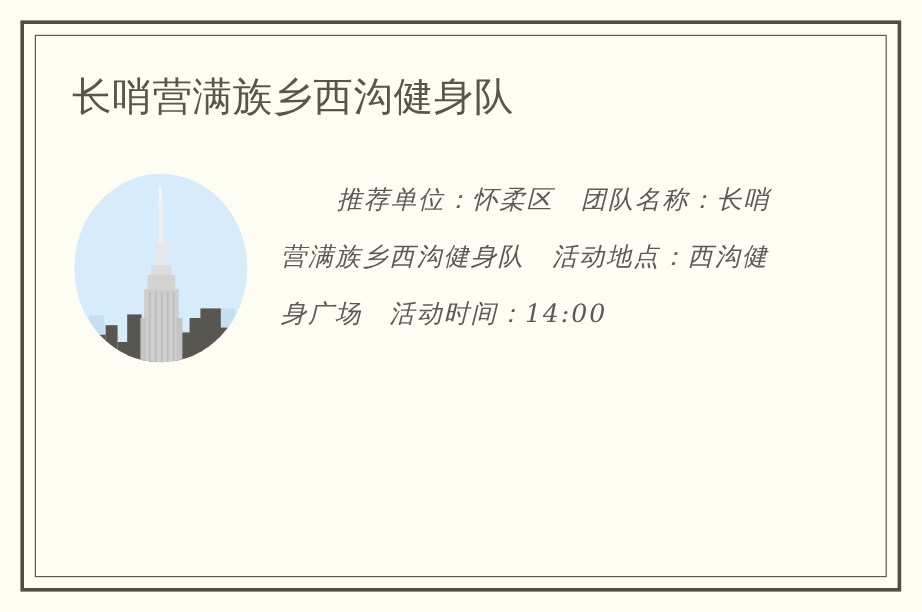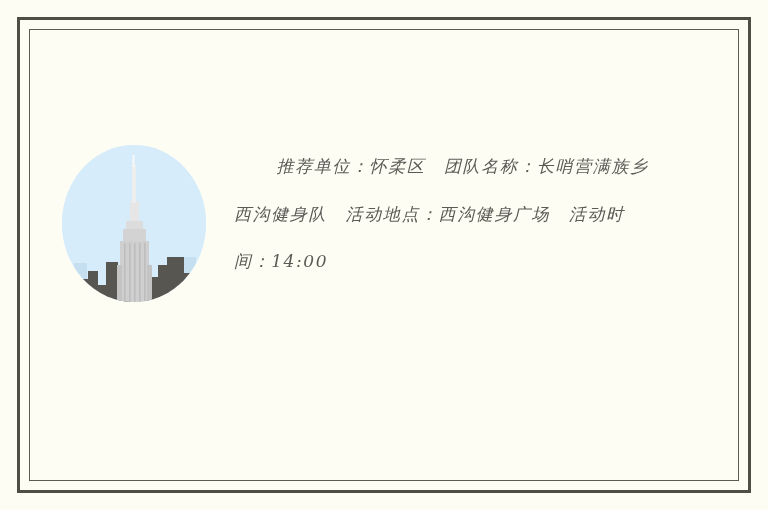--- a/index.html
+++ b/index.html
@@ -75,39 +75,40 @@
     background: #d6ecfb;
   }
   #team-photo svg { display: block; width: 144px; height: 157px; }
 
   #detail-text {
     position: absolute;
     left: 174px;
     top: 0px;
     width: 420px;
     font-family: "DejaVu Serif", "Liberation Serif", serif;
-    font-size: 17px;
+    font-size: 21px;
     line-height: 47.5px;
     color: #5c5a55;
     letter-spacing: 1.6px;
     text-indent: 24px;
     word-break: break-all;
     font-style: italic;
     font-weight: 400;
   }
 </style>
 </head>
 <body>
 
 <div id="content">
 
   <div id="card-frame">
     <div id="card-frame-inner"></div>
   </div>
 
+  <h1 id="page-title">长哨营满族乡西沟健身队</h1>
 
   <div id="detail-row">
 
     <div id="team-photo">
       <svg viewBox="0 0 144 157" xmlns="http://www.w3.org/2000/svg" aria-hidden="true">
 
         <rect x="0" y="0" width="144" height="157" fill="#d6ecfb"></rect>
 
         <rect x="12" y="118" width="13" height="39" fill="#c6dff0"></rect>
         <rect x="120" y="112" width="14" height="45" fill="#c6dff0"></rect>

